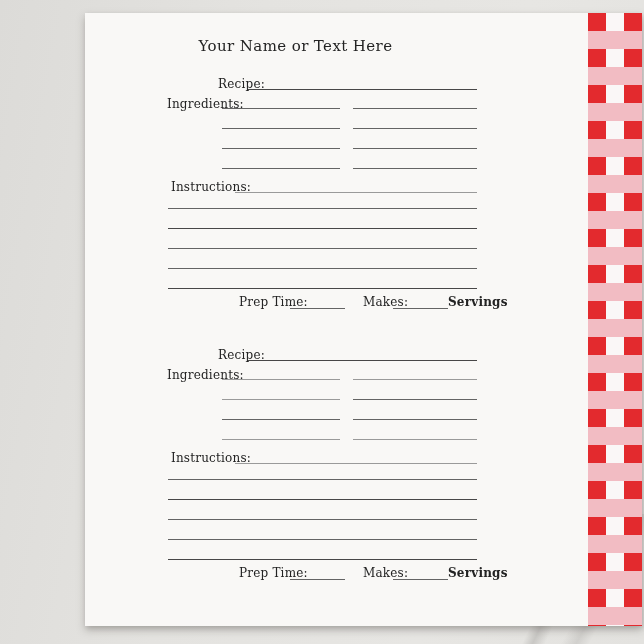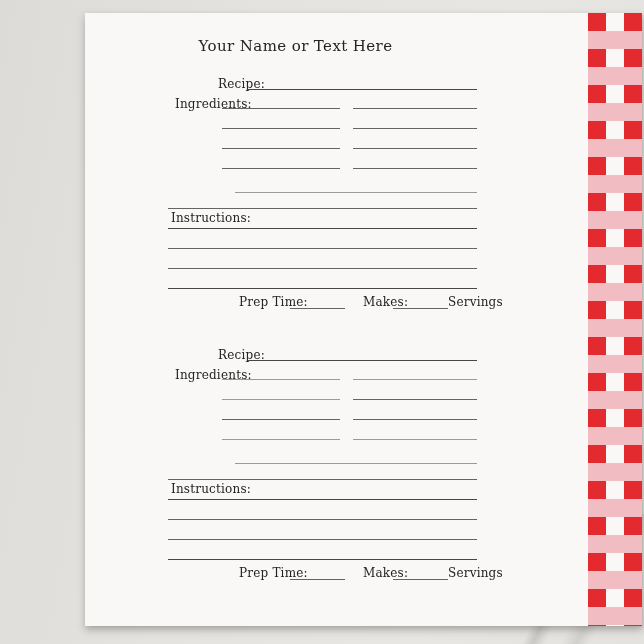--- a/index.html
+++ b/index.html
@@ -45,37 +45,37 @@
   .sec2{top:335px;}
   .lbl{position:absolute;font-size:12px;color:var(--ink);letter-spacing:.2px;white-space:nowrap;}
   .ln{position:absolute;height:0;border-top:1px solid #5c5c5c;}
   .ln.d{border-top-color:#474747;}
   .ln.m{border-top-color:#646464;}
   .ln.l{border-top-color:#9a9a9a;}
   
   .recipe-lbl{left:41px;top:0;margin-left:10px;}
   .recipe-ln{left:81px;width:229px;top:12px;}
   
-  .ing-lbl{left:8px;top:20px;}
+  .ing-lbl{left:0;top:20px;}
   .ing-c1{left:55px;width:118px;}
   .ing-c2{left:186px;width:124px;}
   .ir1{top:31px;}.ir2{top:51px;}.ir3{top:71px;}.ir4{top:91px;}
   
-  .ins-lbl{left:4px;top:103px;margin-top:31px;}
+  .ins-lbl{left:4px;top:103px;}
   .ins-ln0{left:68px;width:242px;top:115px;}
   .full{left:1px;width:309px;}
   .fl1{top:131px;}.fl2{top:151px;}.fl3{top:171px;}.fl4{top:191px;}.fl5{top:211px;}
   
   .prep{position:absolute;left:12px;top:218px;width:310px;height:16px;}
   .prep .lbl{top:0;}
   .prep-lbl{left:60px;}
   .prep-ln{left:111px;width:55px;top:13px;}
   .makes-lbl{left:184px;text-align:right;}
   .makes-ln{left:214px;width:55px;top:13px;}
-  .servings-lbl{left:269px;}
+  .servings-lbl{left:269px;font-weight:bold;}
 </style>
 </head>
 <body>
 
 <div class="scene">
   <div class="veins"></div>
 
   <div class="paper">
     <div class="gingham"></div>
 

